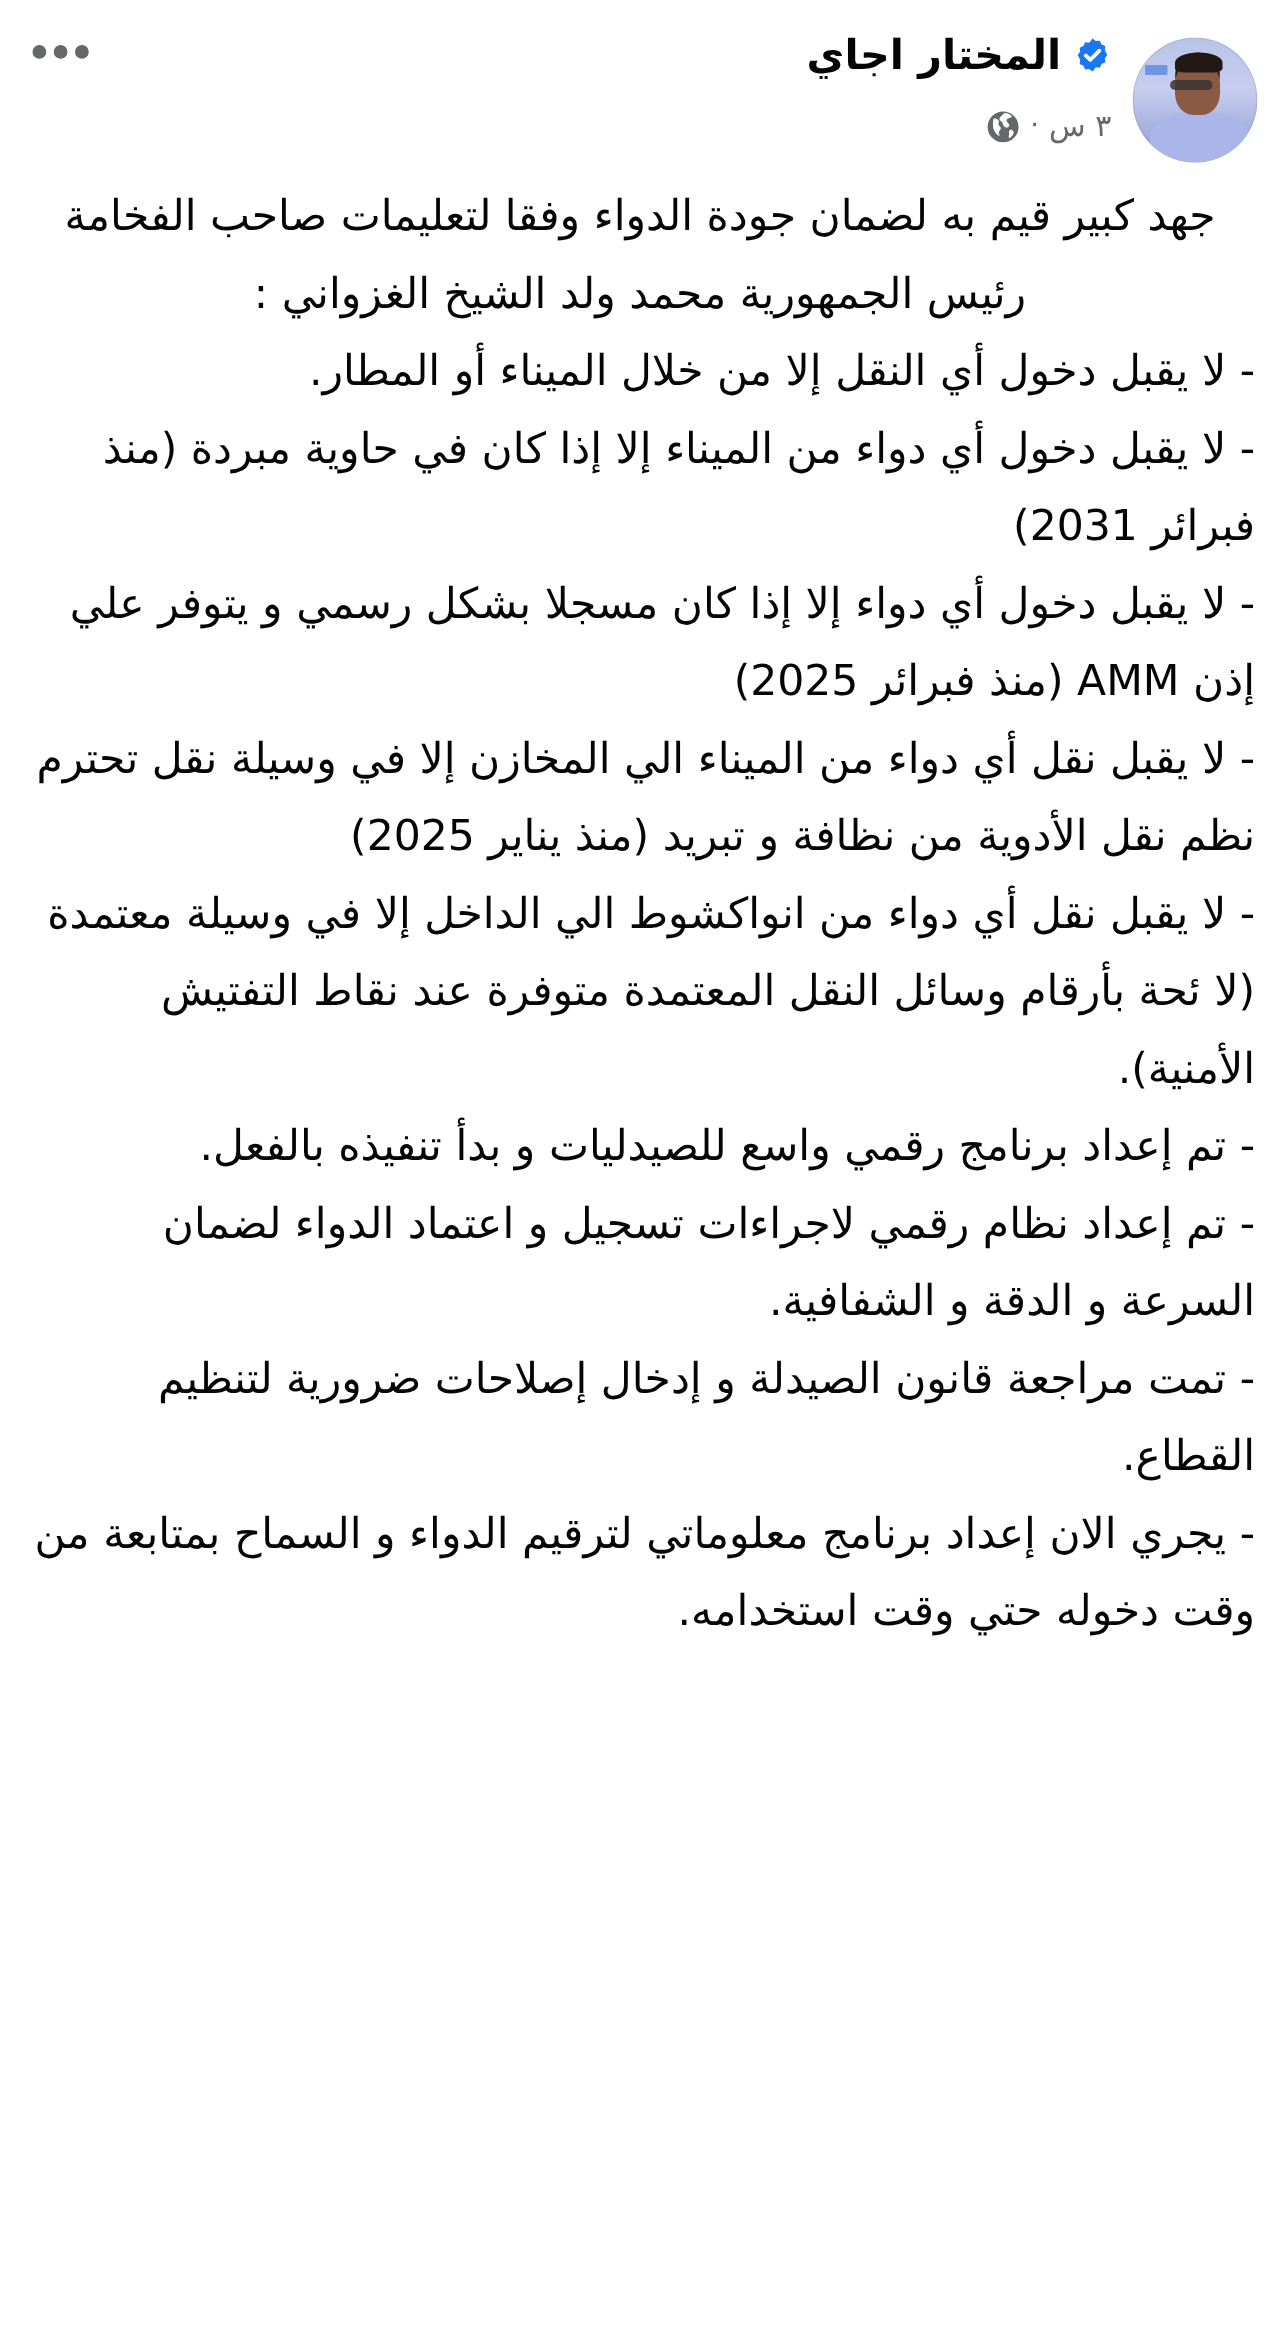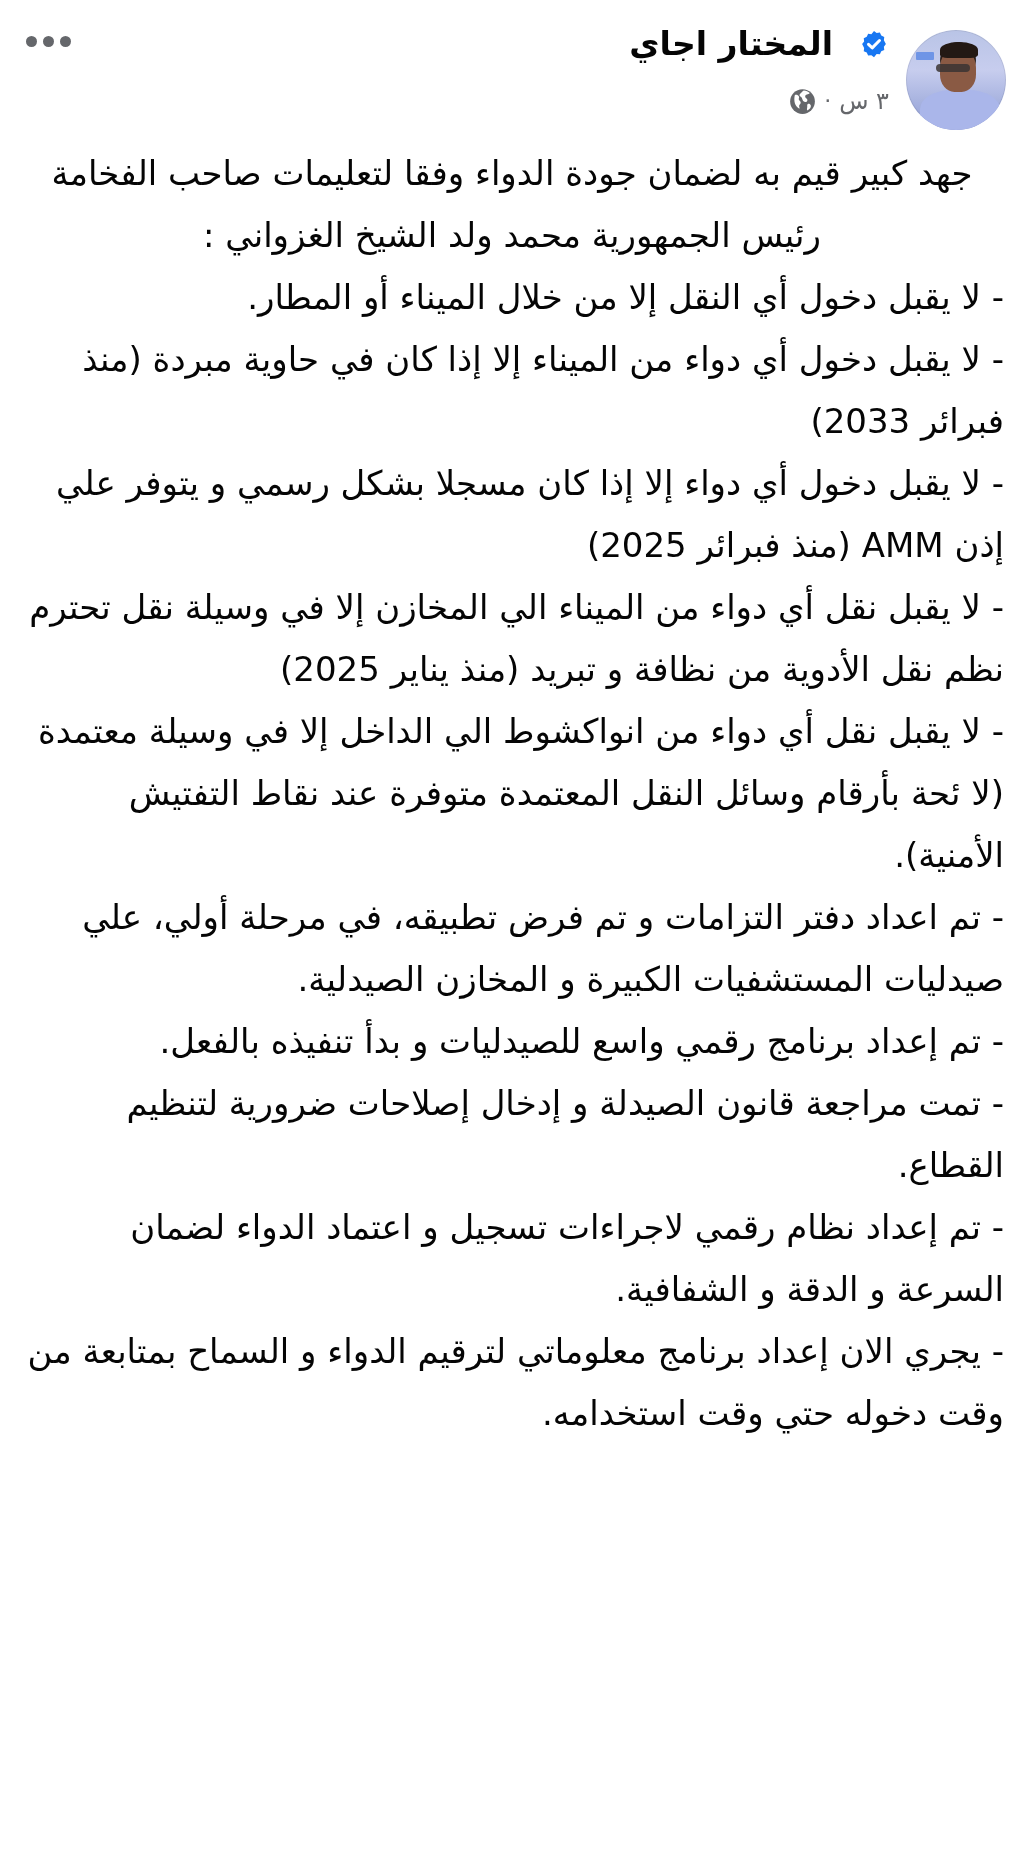--- a/index.html
+++ b/index.html
@@ -87,21 +87,21 @@
       background: #6f95e6;
       border-radius: 1px;
     }
     .name-row {
       position: absolute;
       top: 22px;
       right: 135px;
       display: flex;
       flex-direction: row-reverse;
       align-items: center;
-      gap: 26px;
+      gap: 10px;
       direction: rtl;
     }
     .name {
       font-size: 33px;
       font-weight: bold;
       color: #050505;
       line-height: 44px;
       white-space: nowrap;
     }
     .verified {
@@ -214,24 +214,23 @@
     <div class="more-btn">
       <span class="dot"></span>
       <span class="dot"></span>
       <span class="dot"></span>
     </div>
   </div>
 
   <div class="content">
     <p class="intro">جهد كبير قيم به لضمان جودة الدواء وفقا لتعليمات صاحب الفخامة رئيس الجمهورية محمد ولد الشيخ الغزواني :</p>
     <p>- لا يقبل دخول أي النقل إلا من خلال الميناء أو المطار.</p>
-    <p>- لا يقبل دخول أي دواء من الميناء إلا إذا كان في حاوية مبردة (منذ فبرائر 2033)</p>
+    <p>- لا يقبل دخول أي دواء من الميناء إلا إذا كان في حاوية مبردة (منذ فبرائر 2031)</p>
     <p>- لا يقبل دخول أي دواء إلا إذا كان مسجلا بشكل رسمي و يتوفر علي إذن AMM (منذ فبرائر 2025)</p>
     <p>- لا يقبل نقل أي دواء من الميناء الي المخازن إلا في وسيلة نقل تحترم نظم نقل الأدوية من نظافة و تبريد (منذ يناير 2025)</p>
     <p>- لا يقبل نقل أي دواء من انواكشوط الي الداخل إلا في وسيلة معتمدة (لا ئحة بأرقام وسائل النقل المعتمدة متوفرة عند نقاط التفتيش الأمنية).</p>
-    <p>- تم اعداد دفتر التزامات و تم فرض تطبيقه، في مرحلة أولي، علي صيدليات المستشفيات الكبيرة و المخازن الصيدلية.</p>
     <p>- تم إعداد برنامج رقمي واسع للصيدليات و بدأ تنفيذه بالفعل.</p>
+    <p>- تم إعداد نظام رقمي لاجراءات تسجيل و اعتماد الدواء لضمان السرعة و الدقة و الشفافية.</p>
     <p>- تمت مراجعة قانون الصيدلة و إدخال إصلاحات ضرورية لتنظيم القطاع.</p>
-    <p>- تم إعداد نظام رقمي لاجراءات تسجيل و اعتماد الدواء لضمان السرعة و الدقة و الشفافية.</p>
     <p>- يجري الان إعداد برنامج معلوماتي لترقيم الدواء و السماح بمتابعة من وقت دخوله حتي وقت استخدامه.</p>
   </div>
 
 </div>
 
 </body></html>

